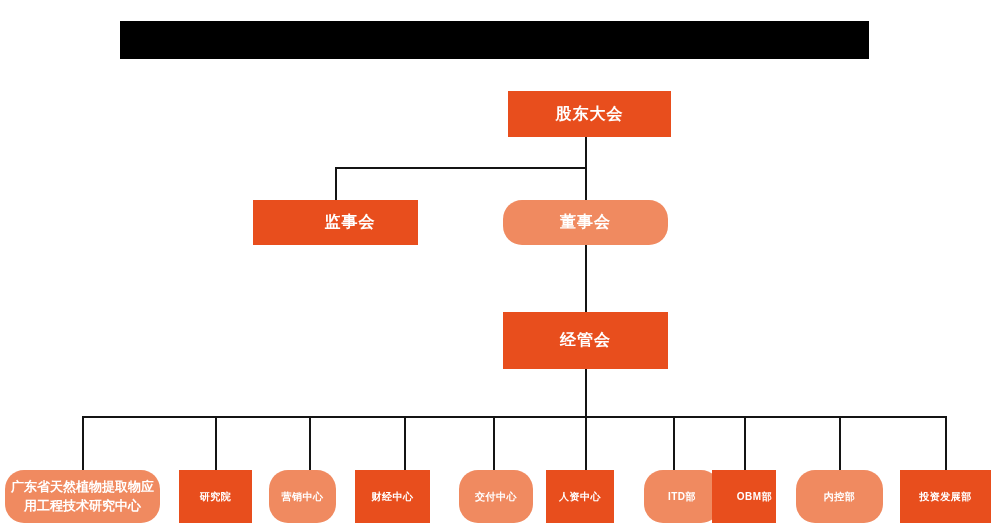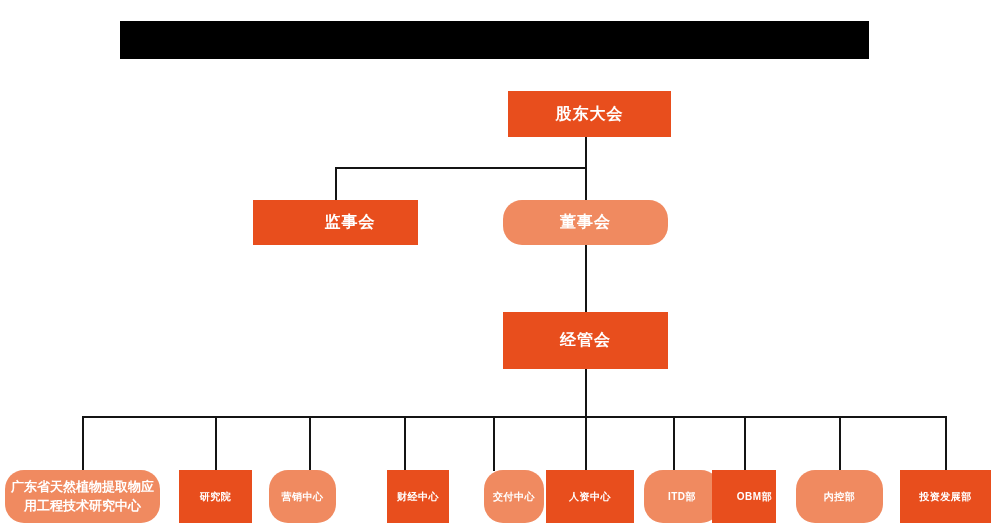--- a/index.html
+++ b/index.html
@@ -56,23 +56,23 @@
   #n-shareholders { left: 508px; top: 91px;  width: 163px; height: 46px; font-family: Liberation Mono, monospace; }
   #n-supervisory  { left: 253px; top: 200px; width: 165px; height: 45px; padding-left: 29px; }
   #n-board        { left: 503px; top: 200px; width: 165px; height: 45px; }
   #n-management   { left: 503px; top: 312px; width: 165px; height: 57px; }
 
   .dept { top: 470px; height: 53px; font-size: 10px; letter-spacing: 0.5px; }
   #d-0 { left: 5px;   width: 155px; font-size: 13px; letter-spacing: 0;
          line-height: 1.4; padding: 0 2px; }
   #d-1 { left: 179px; width: 73px; }
   #d-2 { left: 269px; width: 67px; }
-  #d-3 { left: 387px; width: 62px; }
-  #d-4 { left: 484px; width: 60px; }
-  #d-5 { left: 546px; width: 88px; }
+  #d-3 { left: 355px; width: 75px; }
+  #d-4 { left: 459px; width: 74px; }
+  #d-5 { left: 546px; width: 68px; }
   #d-6 { left: 644px; width: 76px; }
   #d-7 { left: 712px; width: 64px; padding-left: 21px; }
   #d-8 { left: 796px; width: 87px; text-align: center; }
   #d-9 { left: 900px; width: 91px; text-align: center; }
 </style>
 </head>
 <body>
 
 <div class="canvas">
 

